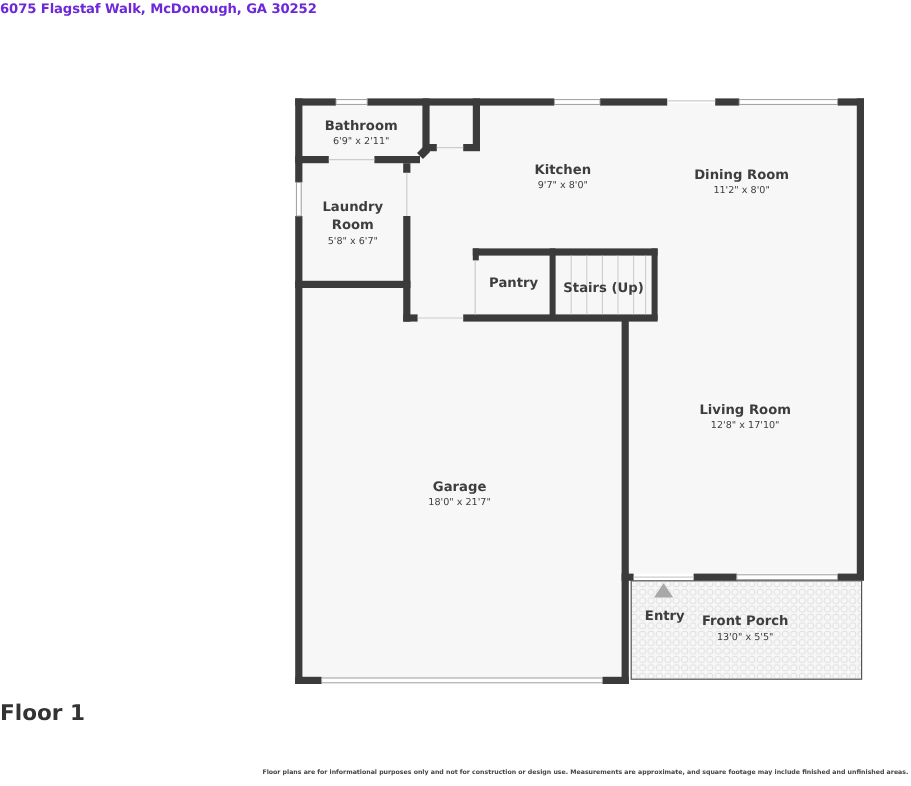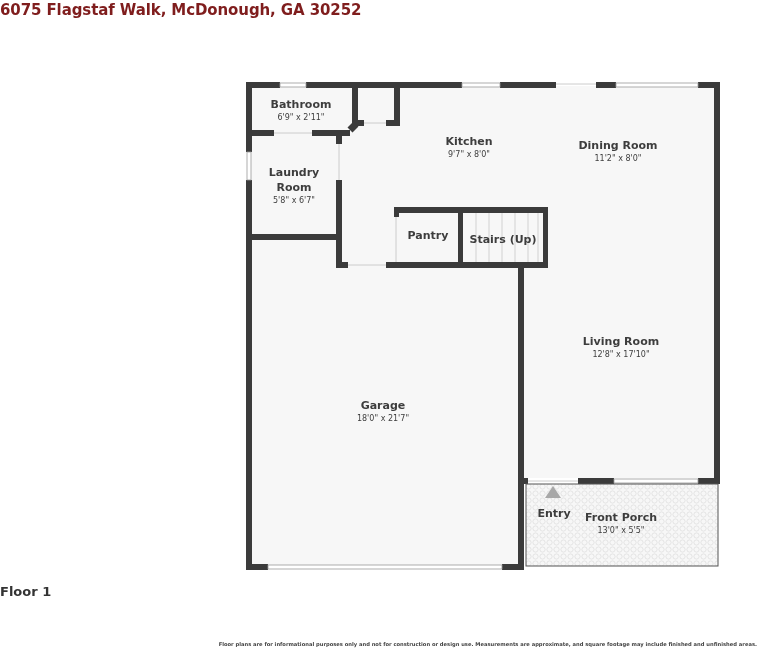--- a/index.html
+++ b/index.html
@@ -1,25 +1,25 @@
 <!DOCTYPE html>
 <html><head>
 <meta charset="utf-8">
 <style>
   html, body { margin: 0; padding: 0; }
   body {
     width: 759px; height: 655px; background: #ffffff; position: relative; overflow: hidden;
     font-family: "DejaVu Sans", "Liberation Sans", sans-serif; color: #3a3a3a;
   }
   .title {
-    position: absolute; left: 0; top: 1px; font-size: 15px; font-weight: bold; color: #7f1d1d;
+    position: absolute; left: 0; top: 1px; font-size: 11px; font-weight: bold; color: #6d28d9;
     letter-spacing: -0.1px; white-space: nowrap;
   }
   .floor-label {
-    position: absolute; left: 0; top: 584px; font-size: 13px; font-weight: bold; color: #333;
+    position: absolute; left: 0; top: 584px; font-size: 18px; font-weight: bold; color: #333;
   }
   .disclaimer {
     position: absolute; right: 2px; top: 641px; font-size: 5.2px; font-weight: bold; color: #444;
     white-space: nowrap;
   }
   svg { position: absolute; left: 0; top: 0; }
   .room-name { font-family: "DejaVu Sans", sans-serif; font-size: 11px; font-weight: bold; fill: #3d3d3d; }
   .room-dim { font-family: "DejaVu Sans", sans-serif; font-size: 8px; fill: #3d3d3d; }
 </style>
 </head>

